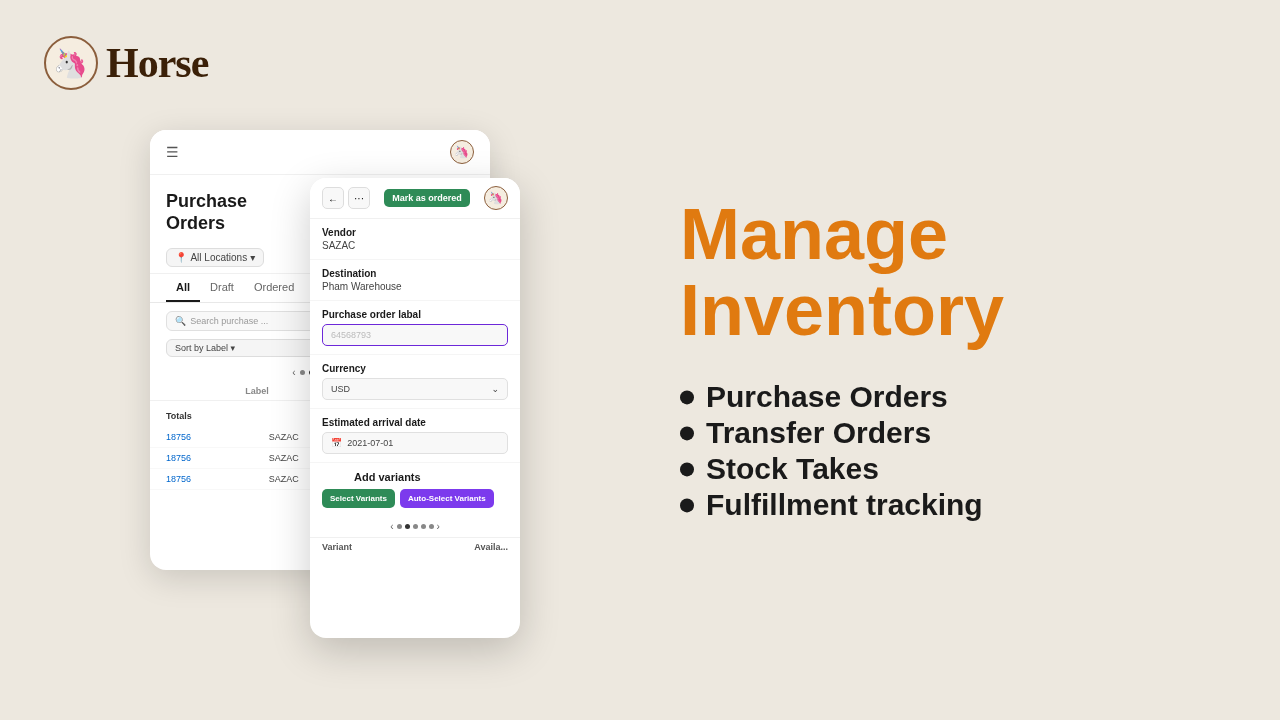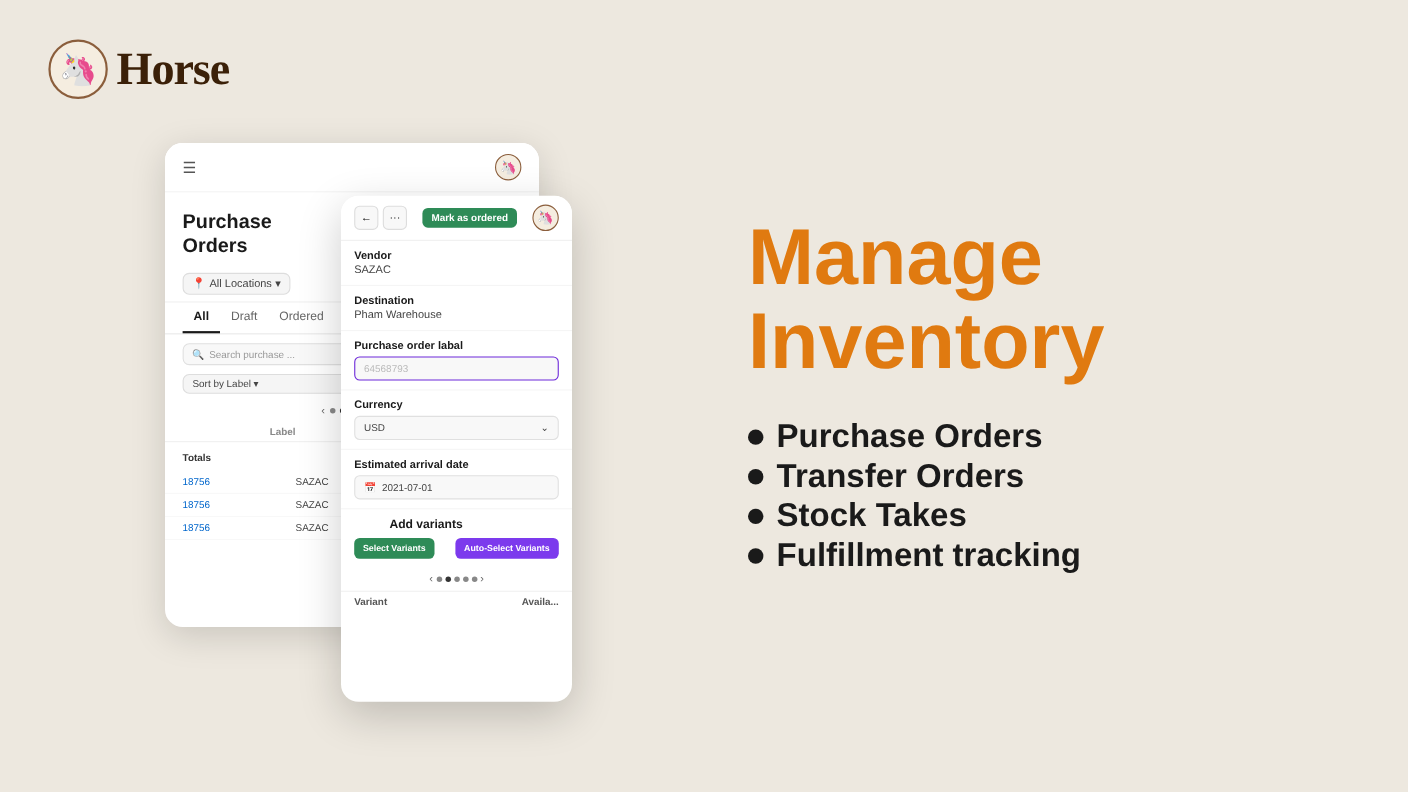--- a/index.html
+++ b/index.html
@@ -410,21 +410,21 @@
     }
     .add-variants-title {
       font-size: 11px;
       font-weight: 700;
       color: #1a1a1a;
       margin-bottom: 6px;
       margin-left: 32px;
     }
     .variants-btns {
       display: flex;
-      gap: 19px;
+      gap: 5px;
     }
     .btn-select {
       background: #2e8b57;
       color: #fff;
       border: none;
       border-radius: 5px;
       padding: 5px 8px;
       font-size: 8px;
       font-weight: 600;
       cursor: pointer;

